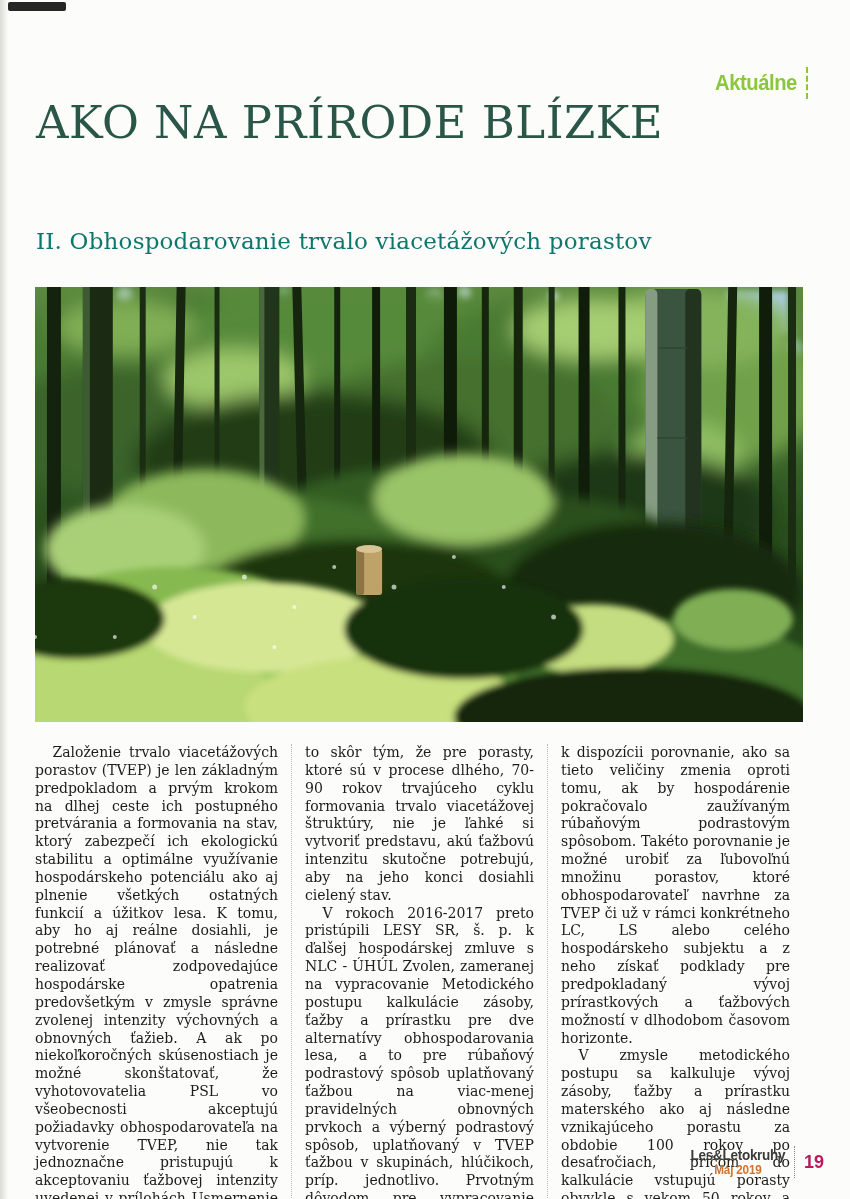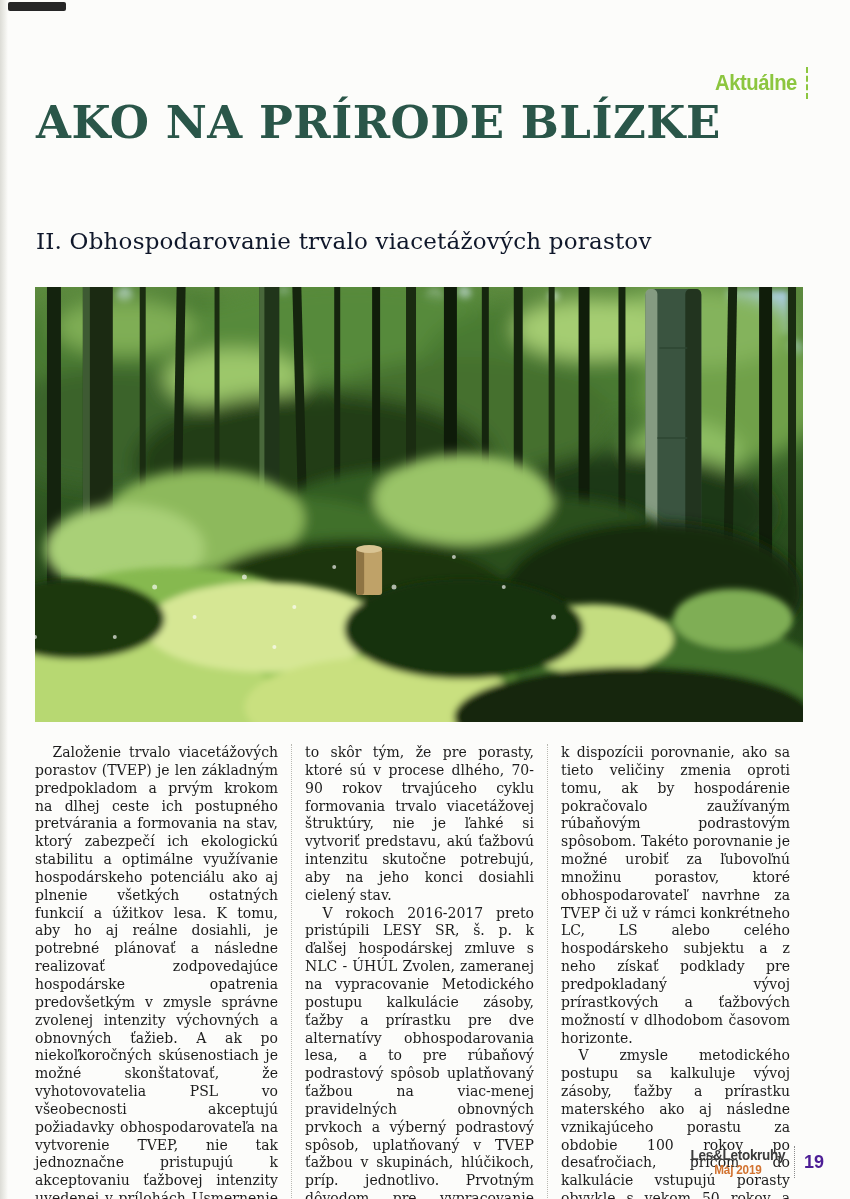--- a/index.html
+++ b/index.html
@@ -36,25 +36,25 @@
   .section-dash{
     width:0;height:32px;
     border-left:2px dashed #8cc63f;
   }
   
   .title{
     position:absolute;left:36px;top:96px;width:700px;
     color:#2a5649;
     font-size:45px;line-height:1.22;
     letter-spacing:0.5px;
-    font-weight:700;
+    font-weight:400;
   }
   .subtitle{
     position:absolute;left:36px;top:228px;width:700px;
-    color:#0f172a;font-size:23px;letter-spacing:0.2px;
+    color:#0f766e;font-size:23px;letter-spacing:0.2px;
   }
   
   .photo{
     position:absolute;left:35px;top:287px;width:768px;height:435px;
     overflow:hidden;background:#2a4f1e;
   }
   .photo svg{display:block;width:768px;height:435px;}
   
   .columns{
     position:absolute;left:35px;top:744px;width:768px;
@@ -79,21 +79,21 @@
   .footer-text{text-align:center;line-height:1.15;}
   .footer-mag{
     font-size:15px;font-weight:bold;color:#3b3b3b;letter-spacing:-0.3px;
     transform:scaleX(.9);transform-origin:right center;
   }
   .footer-issue{
     font-size:13px;font-weight:bold;color:#d2722f;letter-spacing:-0.2px;
     transform:scaleX(.9);transform-origin:right center;
   }
   .footer-dots{width:0;height:32px;border-left:1px dotted #8a8a8a;}
-  .footer-page{font-size:18px;font-weight:bold;color:#4c1d95;text-align:right;}
+  .footer-page{font-size:18px;font-weight:bold;color:#be185d;text-align:right;}
 </style>
 </head>
 <body>
 
 <div class="page">
   <div class="scan-edge-left"></div>
   <div class="scan-mark"></div>
 
   <div class="section-row">
     <span class="section-label">Aktuálne</span>

